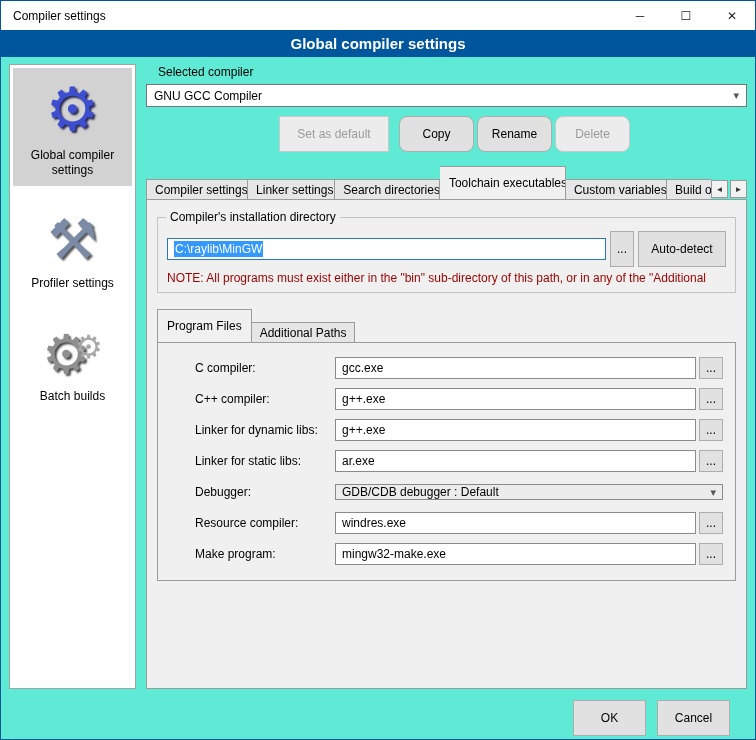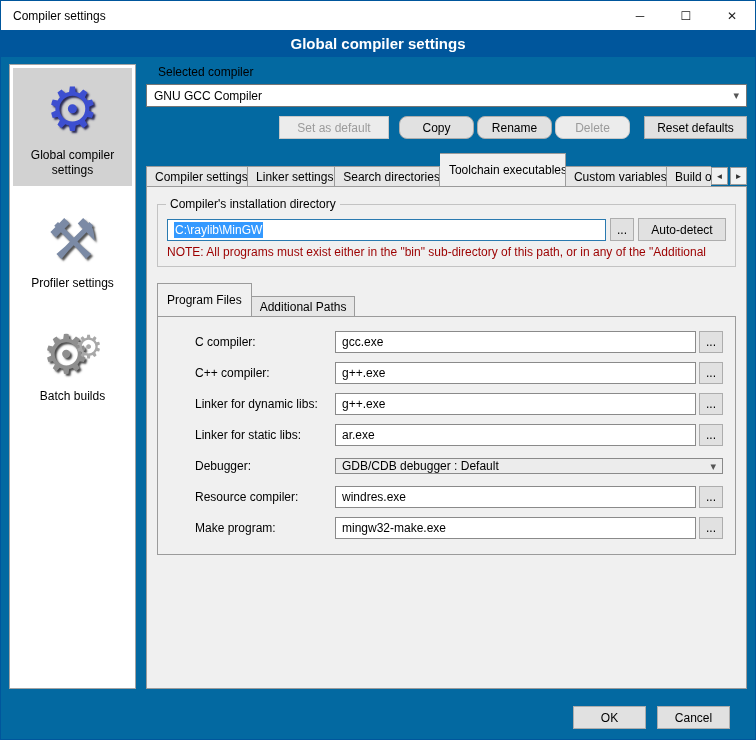--- a/index.html
+++ b/index.html
@@ -2,21 +2,21 @@
 <html><head>
 <meta charset="utf-8">
 <style>
   * { margin:0; padding:0; box-sizing:border-box; }
   html,body { width:756px; height:740px; }
   body {
     font-family:"Liberation Sans", sans-serif;
     font-size:12px; color:#000; background:#f0f0f0; cursor:default;
   }
   .window { width:756px; height:740px; border:1px solid #00569c;
-    display:flex; flex-direction:column; background:#0369a1; overflow:hidden; }
+    display:flex; flex-direction:column; background:#5eead4; overflow:hidden; }
 
   
   .titlebar { flex:0 0 29px; background:#ffffff; display:flex; align-items:center; }
   .title-text { padding-left:12px; font-size:12px; }
   .caption-buttons { margin-left:auto; display:flex; height:100%; }
   .cap-btn { width:46px; height:100%; display:flex; align-items:center; justify-content:center;
     font-size:12px; color:#222; background:#fff; }
 
   
   .header { flex:0 0 27px; background:#00569c; color:#fff; font-weight:bold; font-size:15px;
@@ -39,21 +39,21 @@
   .gear-gray-small { font-size:32px; color:#a8a8a8; margin-left:-16px; align-self:flex-start; margin-top:16px; }
   .side-label { font-size:12px; line-height:1.25; }
 
   
   .main { flex:1; display:flex; flex-direction:column; min-width:0; }
   .section-label { margin:1px 0 5px 12px; }
   .combo { height:23px; border:1px solid #767676; background:#fff; display:flex;
     align-items:center; padding:0 7px;gap:44px; }
   .combo-arrow { margin-left:auto; color:#555; font-size:11px; }
 
-  .btn { height:23px; background:#e1e1e1; border:1px solid #adadad; display:inline-flex;
+  .btn { height:36px; background:#e1e1e1; border:1px solid #adadad; display:inline-flex;
     align-items:center; justify-content:center; padding:0 12px; font-size:12px; color:#000; }
   .btn.disabled { color:#9b9b9b; background:#ececec; border-color:#c8c8c8; }
   .btn-row { display:flex; margin-top:9px; align-items:center; gap:3px; }
   .btn-setdefault { margin-left:133px; width:110px; }
   .btn-copy,.btn-rename,.btn-delete { width:75px;border-radius:8px; }
   .btn-copy { margin-left:7px; }
   .btn-reset { margin-left:auto; width:103px; }
 
   
   .tabs { display:flex; align-items:flex-end; margin-top:14px; position:relative; z-index:2; }
@@ -151,21 +151,20 @@
       <div class="combo">
         <span>GNU GCC Compiler</span>
         <span class="combo-arrow">▾</span>
       </div>
 
       <div class="btn-row">
         <button class="btn disabled btn-setdefault">Set as default</button>
         <button class="btn btn-copy">Copy</button>
         <button class="btn btn-rename">Rename</button>
         <button class="btn disabled btn-delete">Delete</button>
-        <button class="btn btn-reset">Reset defaults</button>
       </div>
 
       <div class="tabs">
         <div class="tab">Compiler settings</div>
         <div class="tab">Linker settings</div>
         <div class="tab">Search directories</div>
         <div class="tab active">Toolchain executables</div>
         <div class="tab">Custom variables</div>
         <div class="tab clipped">Build options</div>
         <div class="tab-scroll">

